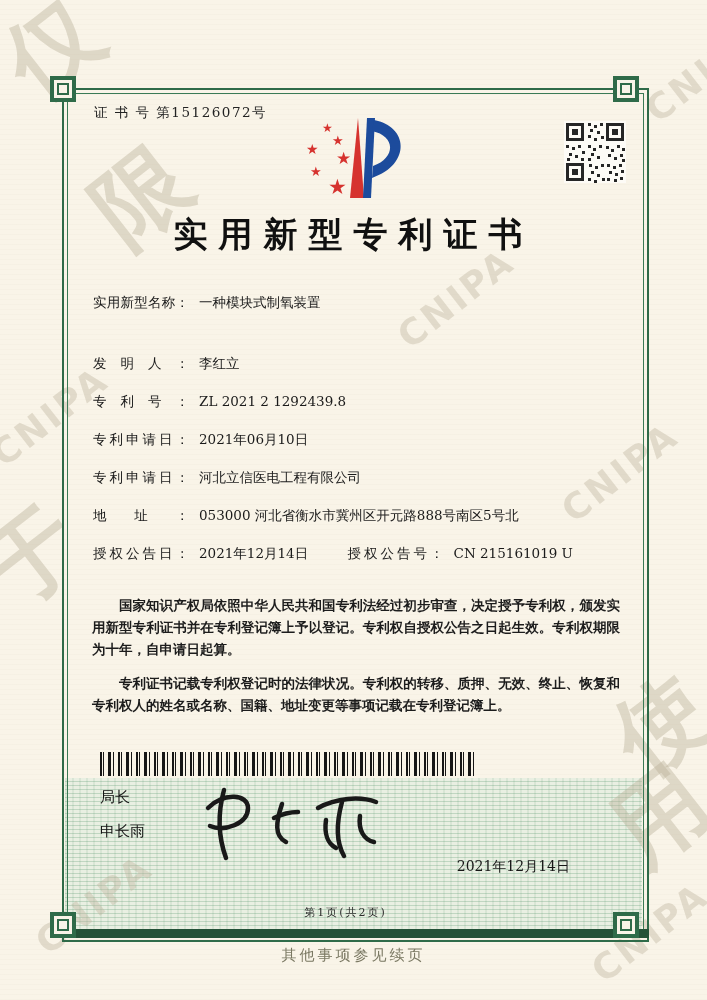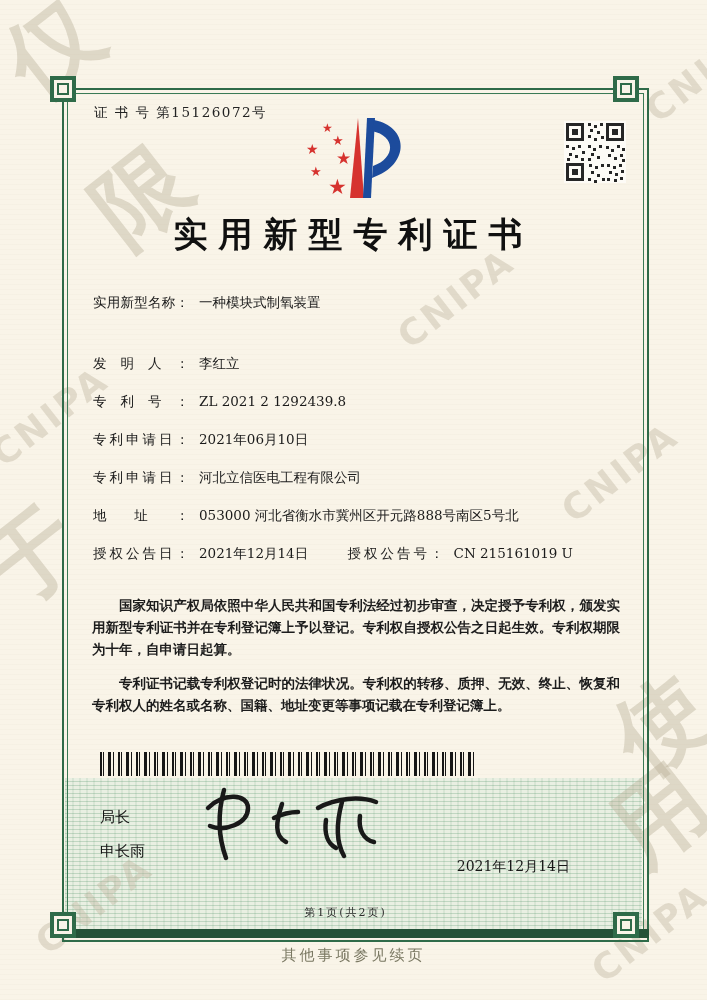--- a/index.html
+++ b/index.html
@@ -53,21 +53,21 @@
   .grant-right .f-label{flex:0 0 96px;}
   .paragraphs{position:absolute;left:92px;top:582px;width:528px;
               font-size:13.5px;line-height:22px;text-align:justify;color:#1c1c1c;}
   .paragraphs p{margin:12px 0 3px;text-indent:2em;font-weight:bold;}
   .barcode{position:absolute;left:100px;top:752px;width:378px;height:24px;
     background:repeating-linear-gradient(90deg,
       #161616 0 2px, transparent 2px 3px,
       #161616 3px 4px, transparent 4px 8px,
       #161616 8px 11px, transparent 11px 13px,
       #161616 13px 14px, transparent 14px 18px);}
-  .commissioner{position:absolute;left:100px;top:800px;font-size:15px;line-height:34px;
+  .commissioner{position:absolute;left:100px;top:780px;font-size:15px;line-height:34px;
                 font-family:"DejaVu Sans","Liberation Sans",sans-serif;color:#111;}
   .signature{position:absolute;left:190px;top:778px;}
   .sign-date{position:absolute;right:137px;top:858px;font-size:14px;color:#161616;}
   .page-info{position:absolute;left:0;right:16px;top:905px;text-align:center;
              font-size:11px;color:#2b2b2b;letter-spacing:2px;}
   .footer-note{position:absolute;left:0;right:0;top:946px;text-align:center;
                font-size:15px;color:#7a7862;letter-spacing:3px;}
 </style>
 </head>
 <body>

